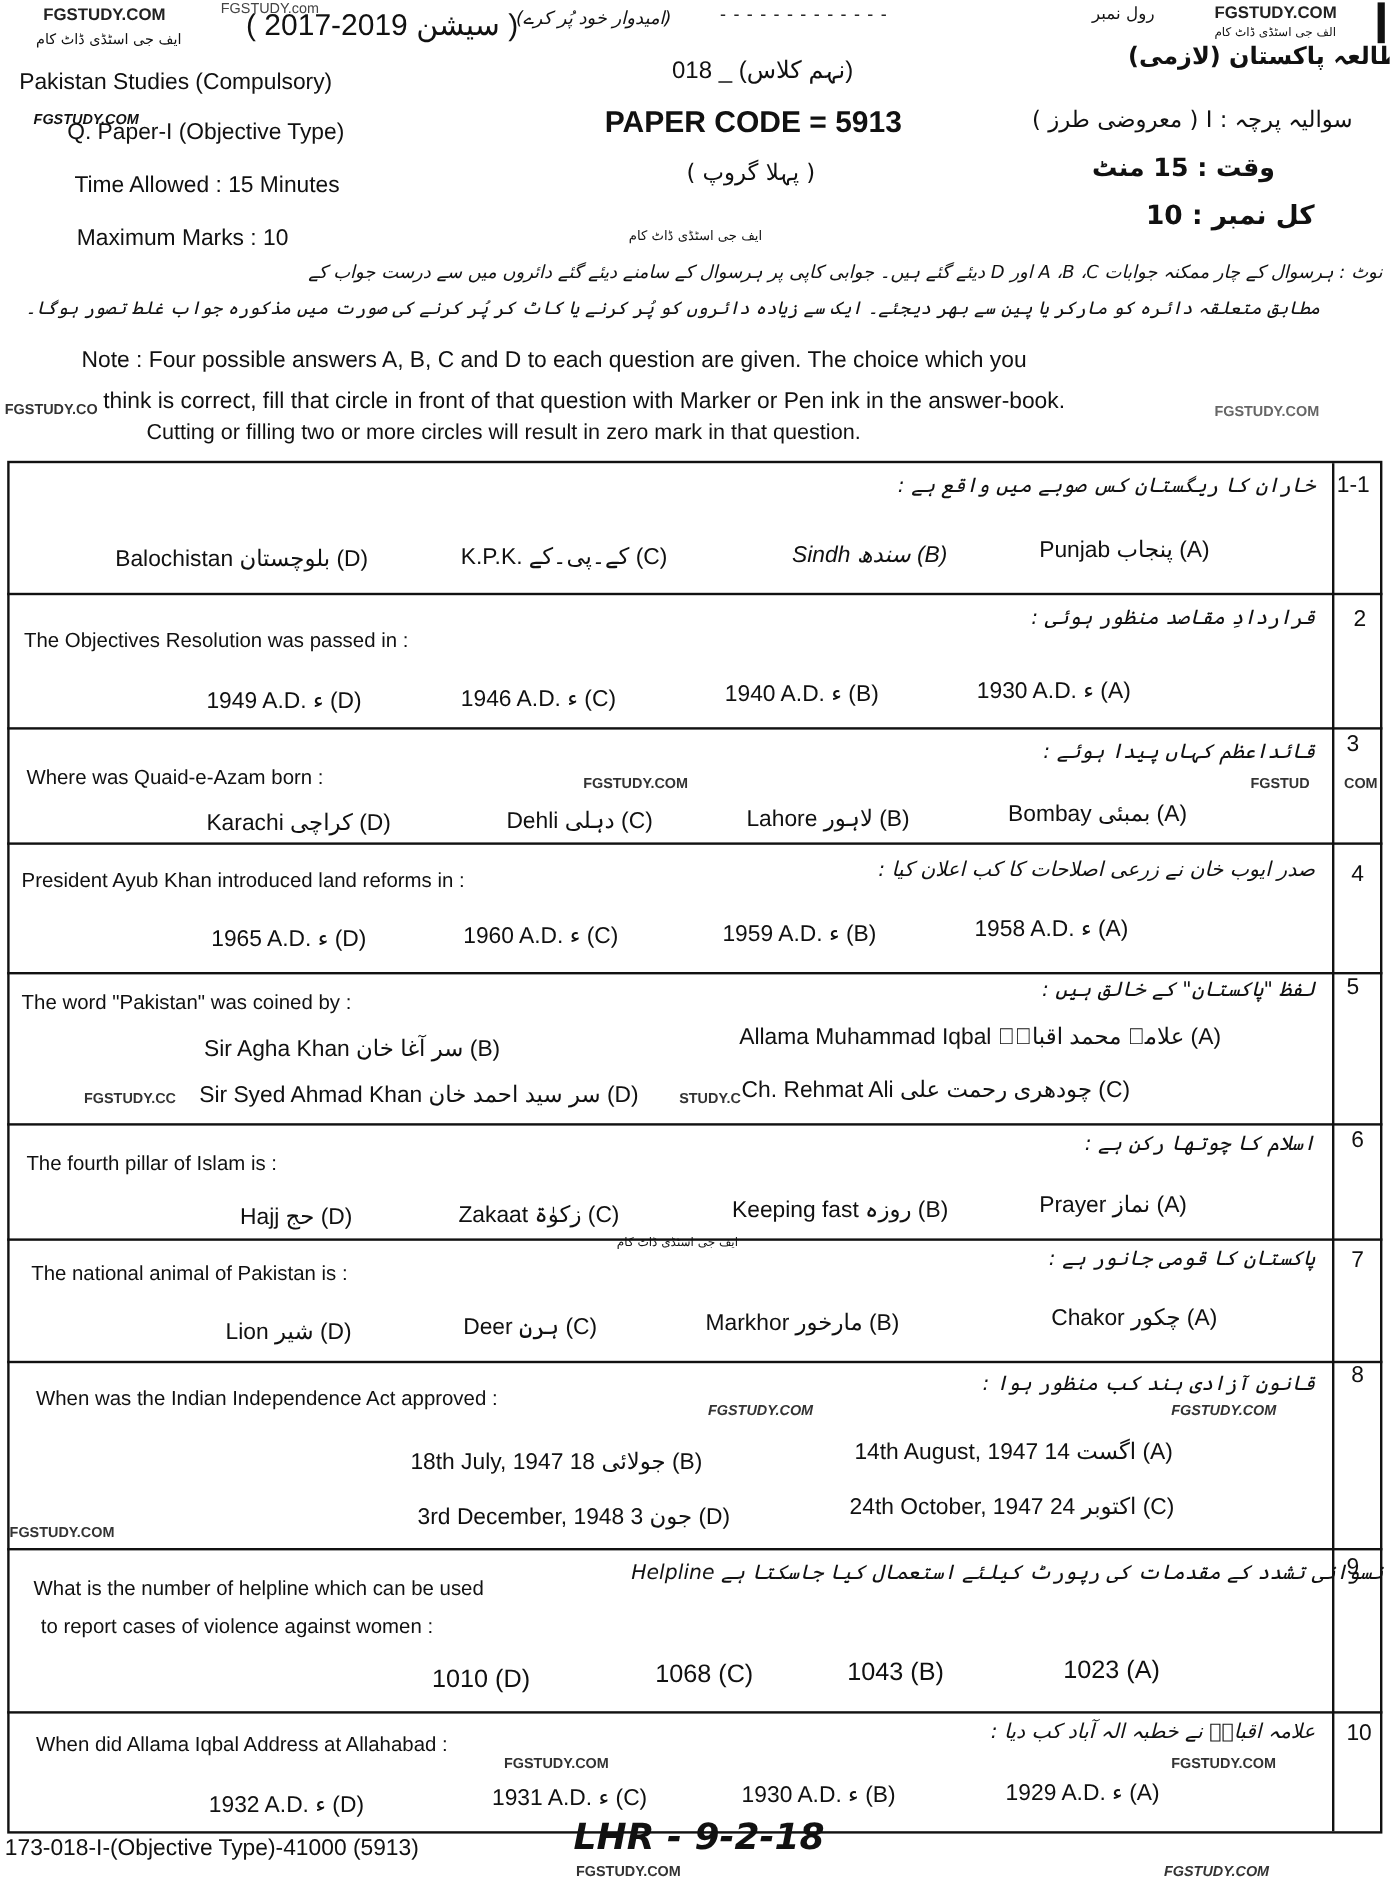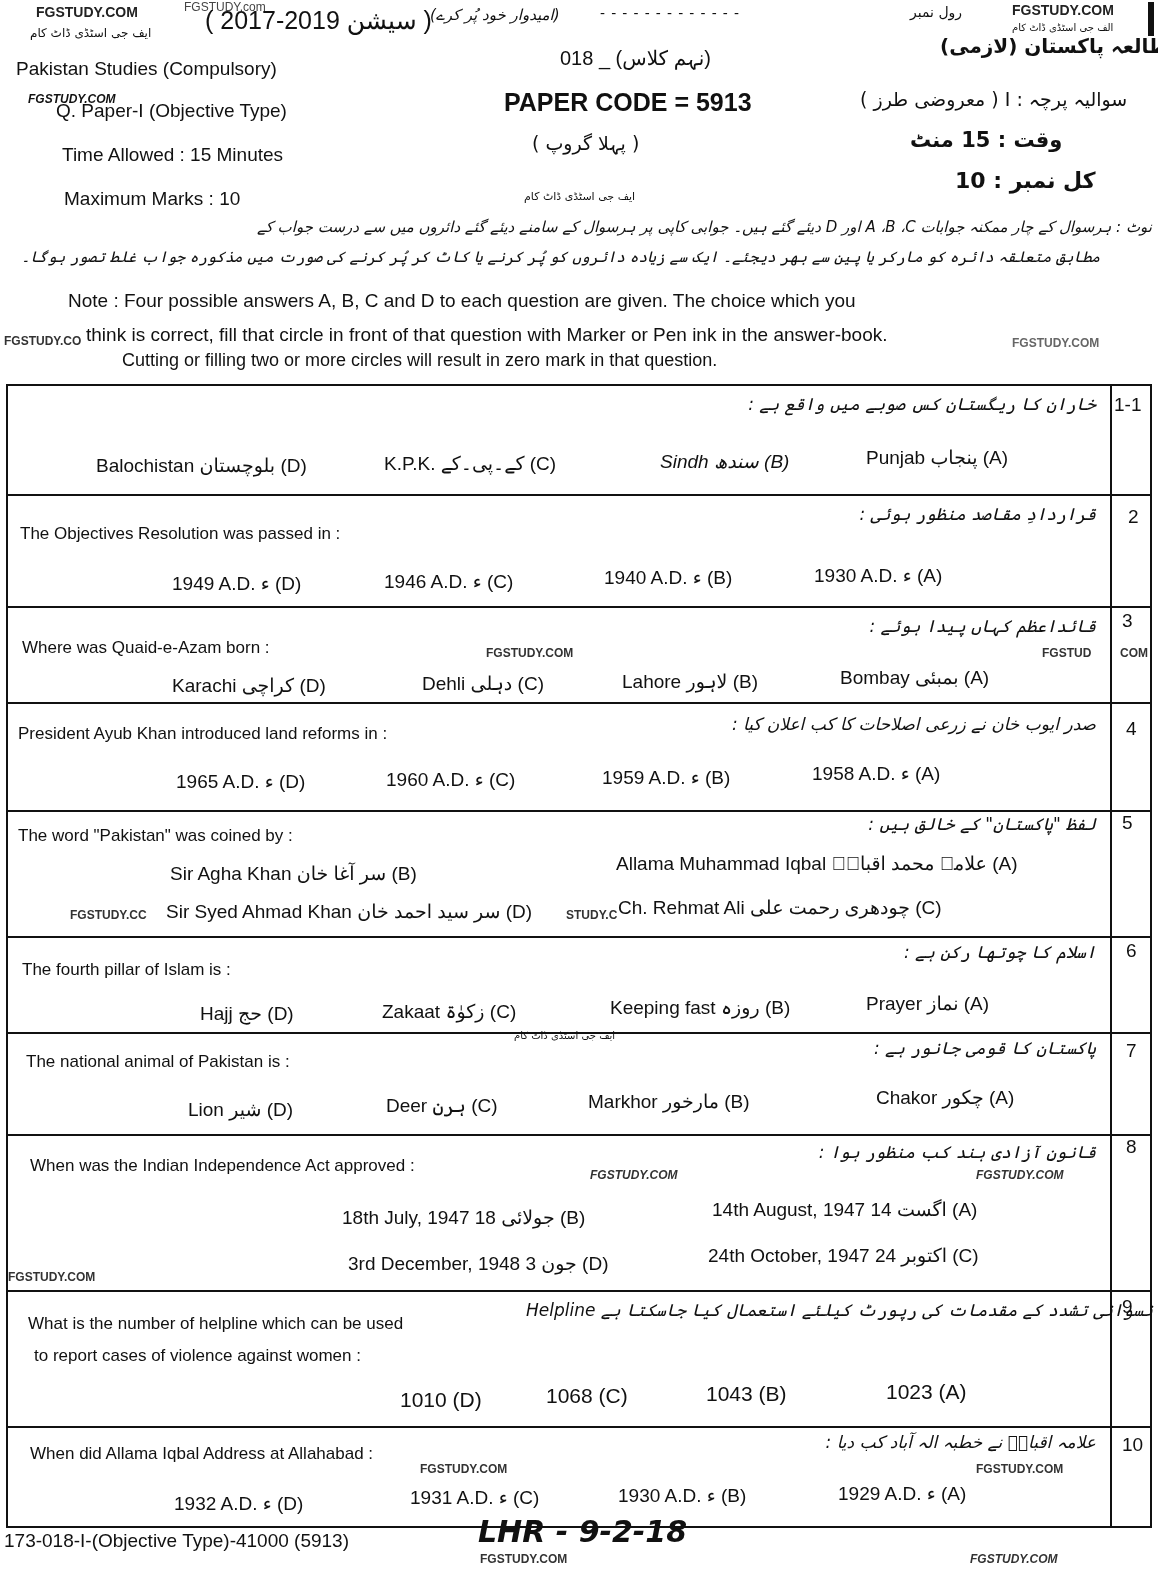--- a/index.html
+++ b/index.html
@@ -37,21 +37,21 @@
 <div class="abs hdr-en" style="left:16px;top:58px;">Pakistan Studies (Compulsory)</div>
 <div class="abs" style="left:560px;top:46px;font-size:20px;">018 _ (نہم کلاس)</div>
 <div class="abs urdu" style="left:940px;top:34px;font-size:20px;font-weight:bold;">مطالعہ پاکستان (لازمی)</div>
 
 <div class="abs" style="left:28px;top:92px;font-size:12px;font-weight:bold;font-style:italic;">FGSTUDY.COM</div>
 <div class="abs hdr-en" style="left:56px;top:100px;">Q. Paper-I   (Objective Type)</div>
 <div class="abs" style="left:504px;top:88px;font-size:25px;font-weight:bold;">PAPER CODE = 5913</div>
 <div class="abs urdu" style="left:860px;top:88px;font-size:19px;">سوالیہ پرچہ : I ( معروضی طرز )</div>
 
 <div class="abs hdr-en" style="left:62px;top:144px;">Time Allowed :  15 Minutes</div>
-<div class="abs urdu" style="left:532px;top:132px;font-size:19px;">( پہلا گروپ )</div>
+<div class="abs urdu" style="left:572px;top:132px;font-size:19px;">( پہلا گروپ )</div>
 <div class="abs urdu" style="left:910px;top:128px;font-size:21px;font-weight:bold;">وقت  :  15 منٹ</div>
 
 <div class="abs hdr-en" style="left:64px;top:188px;">Maximum Marks  :  10</div>
 <div class="abs urdu" style="left:524px;top:190px;font-size:11px;">ایف جی اسٹڈی ڈاٹ کام</div>
 <div class="abs urdu" style="left:955px;top:168px;font-size:22px;font-weight:bold;">کل نمبر : 10</div>
 
 <div class="abs urdu" style="left:60px;top:218px;width:1092px;font-size:15px;font-style:italic;text-align:right;">نوٹ : ہرسوال کے چار ممکنہ جوابات A ،B ،C اور D دیئے گئے ہیں۔ جوابی کاپی پر ہرسوال کے سامنے دیئے گئے دائروں میں سے درست جواب کے</div>
 <div class="abs urdu" style="left:60px;top:248px;width:1040px;font-size:15px;font-style:italic;text-align:right;">مطابق متعلقہ دائرہ کو مارکر یا پین سے بھر دیجئے۔ ایک سے زیادہ دائروں کو پُر کرنے یا کاٹ کر پُر کرنے کی صورت میں مذکورہ جواب غلط تصور ہوگا۔</div>
 <div class="abs note-en" style="left:68px;top:290px;">Note : Four  possible  answers  A, B, C  and  D  to  each  question  are given.  The choice which  you</div>
 <div class="abs wm-sm" style="left:4px;top:334px;">FGSTUDY.CO</div>
@@ -149,21 +149,21 @@
   <div class="abs opt" style="left:342px;top:116px;"><span>3rd December, 1948 3 جون</span> <span>(D)</span></div>
   <div class="abs opt" style="left:702px;top:108px;"><span>24th October, 1947 24 اکتوبر</span> <span>(C)</span></div>
   <div class="abs wm-sm" style="left:2px;top:134px;">FGSTUDY.COM</div>
 </div>
 
 <div class="q-row" style="top:1290px;height:136px;">
   <div class="abs qtext" style="left:22px;top:22px;">What is the number of helpline which can be used</div>
   <div class="abs qtext" style="left:28px;top:54px;">to report cases of violence against women :</div>
   <div class="abs urdu urdu-q" style="left:520px;top:8px;width:570px;text-align:right;">Helpline کا نمبر جو نسوانی تشدد کے مقدمات کی رپورٹ کیلئے استعمال کیا جاسکتا ہے :</div>
   <div class="abs qnum" style="left:1116px;top:4px;">9</div>
-  <div class="abs opt" style="left:354px;top:96px;font-size:21px;margin-left:40px;"><span>1010</span> <span>(D)</span></div>
+  <div class="abs opt" style="left:354px;top:96px;font-size:21px;"><span>1010</span> <span>(D)</span></div>
   <div class="abs opt" style="left:540px;top:92px;font-size:21px;"><span>1068</span> <span>(C)</span></div>
   <div class="abs opt" style="left:700px;top:90px;font-size:21px;"><span>1043</span> <span>(B)</span></div>
   <div class="abs opt" style="left:880px;top:88px;font-size:21px;"><span>1023</span> <span>(A)</span></div>
 </div>
 
 <div class="q-row" style="top:1426px;height:102px;">
   <div class="abs qtext" style="left:24px;top:16px;">When did Allama Iqbal Address at Allahabad :</div>
   <div class="abs wm-sm" style="left:414px;top:34px;">FGSTUDY.COM</div>
   <div class="abs urdu urdu-q" style="left:720px;top:4px;width:370px;text-align:right;">علامہ اقبالؒ نے خطبہ الہ آباد کب دیا :</div>
   <div class="abs wm-sm" style="left:970px;top:34px;">FGSTUDY.COM</div>

